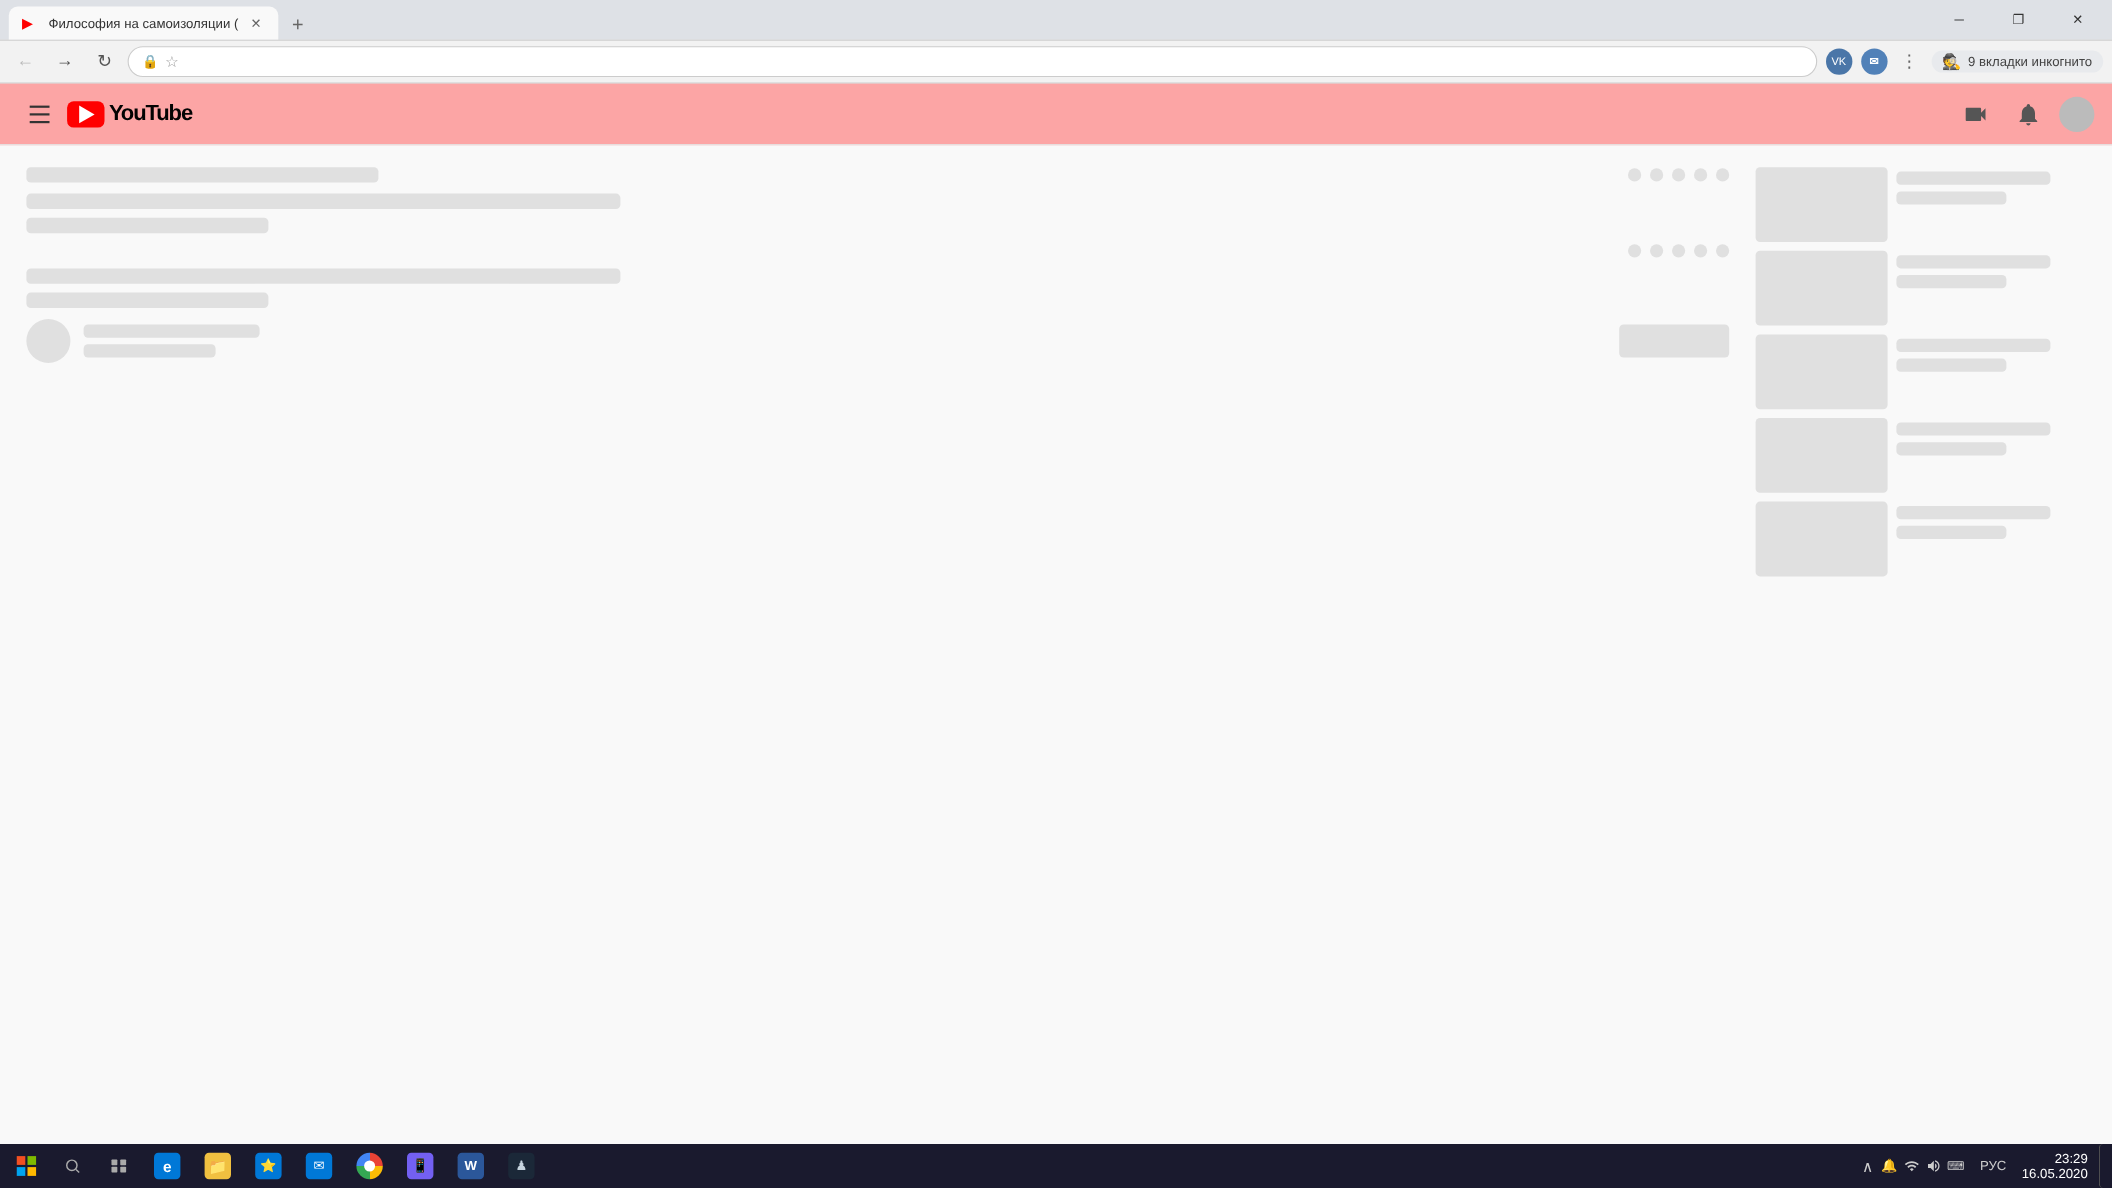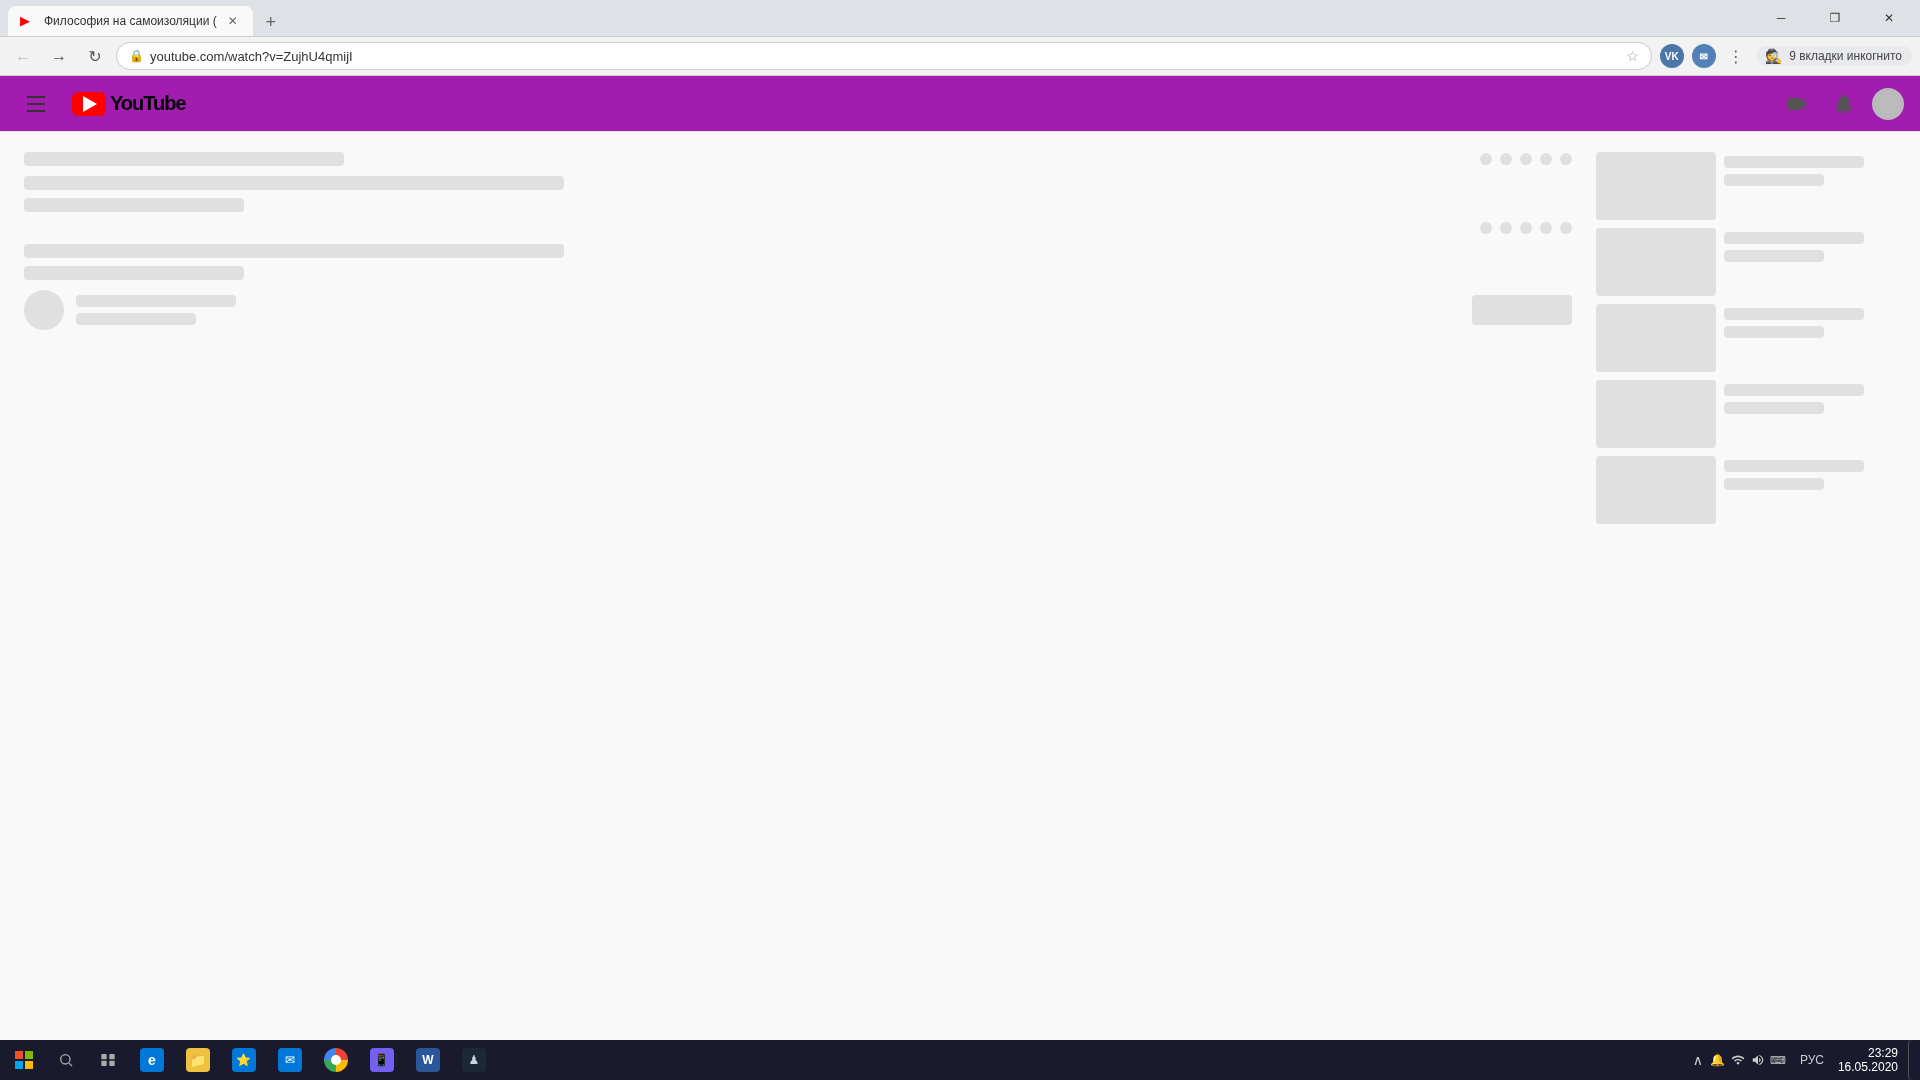--- a/index.html
+++ b/index.html
@@ -22,21 +22,21 @@
     .nav-btn.disabled { color: #bbb; cursor: default; }
     .address-bar { flex: 1; height: 28px; background: white; border: 1px solid #ccc; border-radius: 14px; display: flex; align-items: center; padding: 0 12px; font-size: 13px; color: #333; gap: 6px; }
     .address-bar-lock { color: #666; font-size: 12px; }
     .address-bar-url { flex: 1; }
     .address-bar-star { color: #999; font-size: 14px; }
     .toolbar-extensions { display: flex; align-items: center; gap: 4px; }
     .ext-btn { width: 28px; height: 28px; border-radius: 50%; display: flex; align-items: center; justify-content: center; cursor: pointer; }
     .incognito-info { background: #e8eaed; border-radius: 12px; padding: 2px 10px; font-size: 12px; color: #444; display: flex; align-items: center; gap: 6px; cursor: pointer; }
 
     
-    .yt-header { display: flex; align-items: center; background: #a21caf; height: 56px; padding: 0 16px; border-bottom: 1px solid #e5e5e5; position: sticky; top: 0; z-index: 10; gap: 16px; }
+    .yt-header { display: flex; align-items: center; background: #fca5a5; height: 56px; padding: 0 16px; border-bottom: 1px solid #e5e5e5; position: sticky; top: 0; z-index: 10; gap: 5px; }
     .yt-menu-btn { width: 40px; height: 40px; border-radius: 50%; display: flex; align-items: center; justify-content: center; cursor: pointer; }
     .hamburger { display: flex; flex-direction: column; gap: 5px; }
     .hamburger span { display: block; width: 18px; height: 2px; background: #333; }
     .yt-logo { display: flex; align-items: center; gap: 4px; cursor: pointer; text-decoration: none; }
     .yt-logo-icon { width: 34px; height: 24px; background: #ff0000; border-radius: 6px; display: flex; align-items: center; justify-content: center; }
     .yt-logo-play { width: 0; height: 0; border-top: 8px solid transparent; border-bottom: 8px solid transparent; border-left: 14px solid white; margin-left: 2px; }
     .yt-logo-text { font-size: 20px; font-weight: 700; color: #030303; letter-spacing: -1px; }
     .yt-search-container { flex: 1; display: flex; align-items: center; max-width: 650px; margin: 0 auto; }
     .yt-search-bar { display: flex; flex: 1; }
     .yt-search-input { flex: 1; height: 40px; border: 1px solid #ccc; border-right: none; border-radius: 2px 0 0 2px; padding: 0 16px; font-size: 16px; color: #030303; outline: none; }
@@ -104,27 +104,26 @@
     </div>
   </div>
 
   <div class="browser-toolbar">
     <div class="nav-btn disabled">←</div>
     <div class="nav-btn">→</div>
     <div class="nav-btn">↻</div>
 
     <div class="address-bar">
       <span class="address-bar-lock">🔒</span>
-      <span class="address-bar-url">youtube.com/watch?v=ZujhU4qmijI</span>
       <span class="address-bar-star">☆</span>
     </div>
 
     <div class="toolbar-extensions">
       <div class="ext-btn">
-        <div class="ext-circle" style="background:#4a76a8; color:white; font-size:10px; font-weight:bold;">VK</div>
+        <div class="ext-circle" style="background:#4a76a8; color:white; font-size:10px; font-weight:normal;">VK</div>
       </div>
       <div class="ext-btn">
         <div class="ext-circle" style="background:#5181b8; color:white; font-size:10px;">✉</div>
       </div>
       <div class="ext-btn">
         <div style="font-size:16px; color:#666;">⋮</div>
       </div>
     </div>
 
     <div class="incognito-info">

